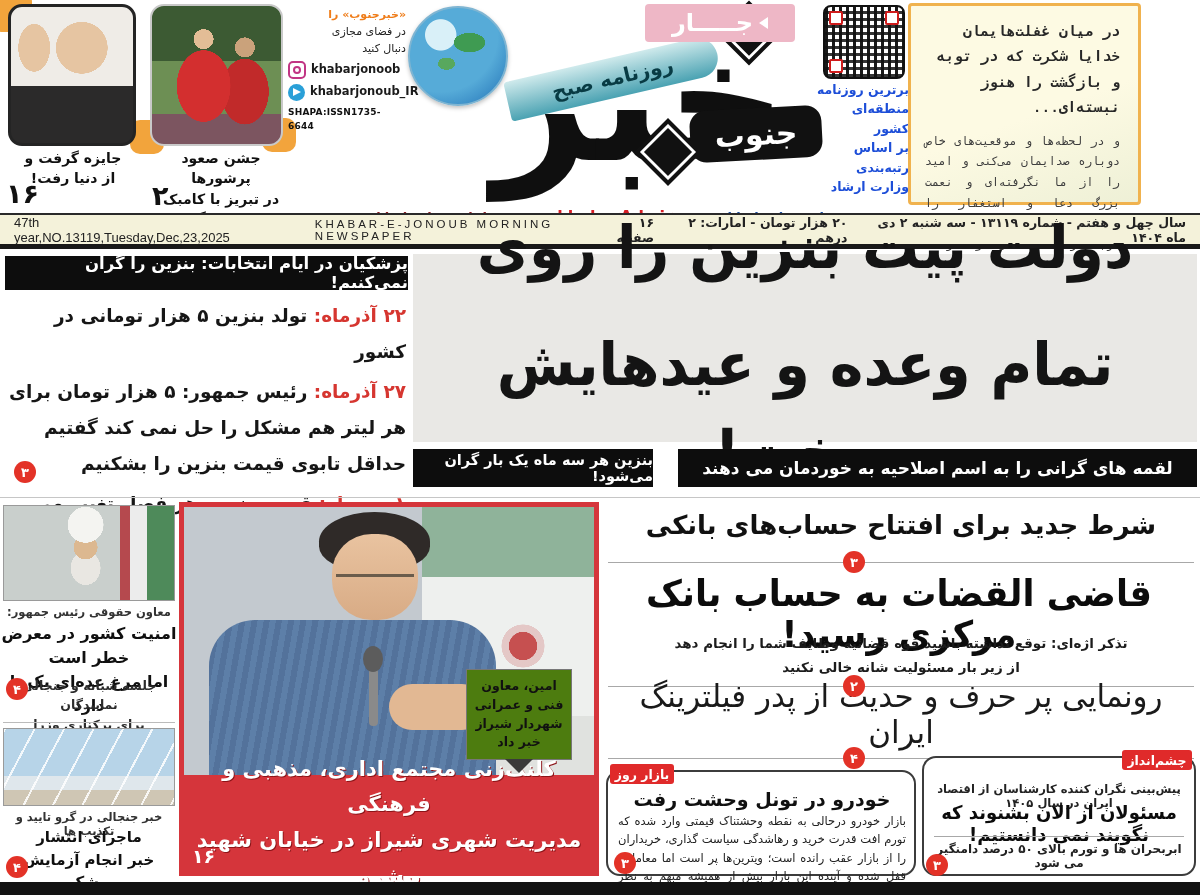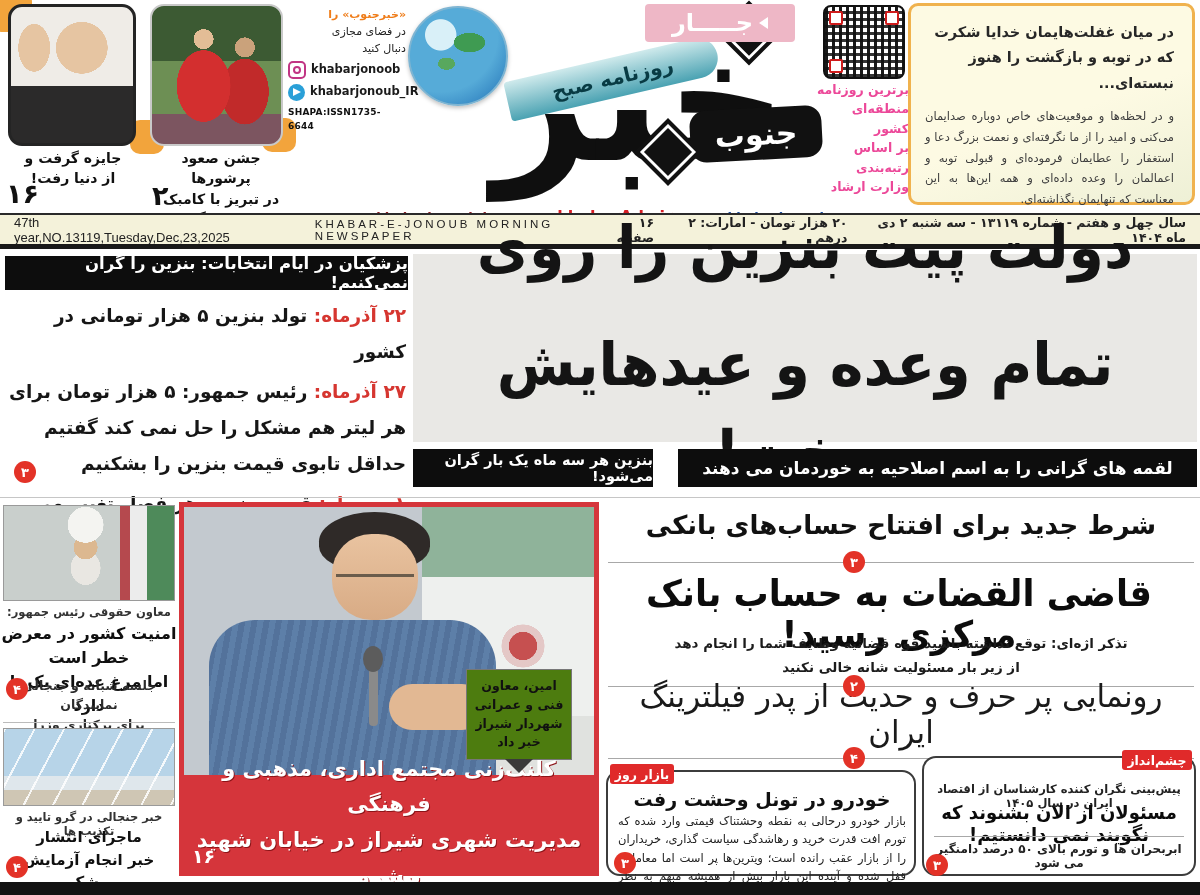--- a/index.html
+++ b/index.html
@@ -54,24 +54,24 @@
   .diamond{background:#111;border:3px solid #fff;outline:4px solid #111;transform:rotate(45deg);}
   .ribbon-pink{background:#eeb7c6;border-radius:4px;display:flex;align-items:center;justify-content:center;
     color:#fff;font-size:24px;font-weight:bold;}
   .ribbon-pink::before{content:'';border-right:9px solid #fff;border-top:6px solid rgba(0,0,0,0);
     border-bottom:6px solid rgba(0,0,0,0);margin-left:6px;}
 
   .qr{width:78px;height:70px;border:2px solid #111;border-radius:8px;background:
       repeating-linear-gradient(0deg,rgba(17,17,17,.85) 0 3px,rgba(0,0,0,0) 3px 7px),
       repeating-linear-gradient(90deg,#1a1a1a 0 3px,#fff 3px 7px);position:relative;}
   .qr-corner{position:absolute;width:10px;height:10px;border:2px solid #cf1c1c;background:#fff;border-radius:2px;}
-  .qr-cap{width:96px;font-size:12.5px;font-weight:bold;color:#ec4899;text-align:right;line-height:1.55;}
-
-  .prayer{width:287px;height:202px;box-sizing:border-box;border:3px solid #f0b24e;border-radius:10px;
-    background:linear-gradient(160deg,#fdfae3 0 55%,#eef0d6 100%);padding:14px 18px 10px 14px;}
+  .qr-cap{width:96px;font-size:12.5px;font-weight:bold;color:#1d4ed8;text-align:right;line-height:1.55;}
+
+  .prayer{width:233px;height:202px;box-sizing:border-box;border:3px solid #f0b24e;border-radius:4px;
+    background:linear-gradient(160deg,#fdfae3 0 55%,#eef0d6 100%);padding:14px 18px 10px 14px;font-family:Liberation Mono, monospace;}
   .prayer-title{font-size:14.5px;font-weight:bold;color:#272727;line-height:1.75;text-align:right;}
   .prayer-body{font-size:11.5px;color:#3d3d3d;line-height:1.8;text-align:justify;margin-top:10px;}
 
   .urls{font-weight:bold;white-space:nowrap;direction:ltr;}
   .url-a{color:#8c1f26;font-size:13px;}
   .url-b{color:#d61f26;font-size:16px;}
   .url-c{color:#1d4fa0;font-size:13px;}
 
   
   .datebar{left:0;top:213px;width:1200px;height:31px;background:#f4f2da;border-top:2px solid #2a2a2a;

